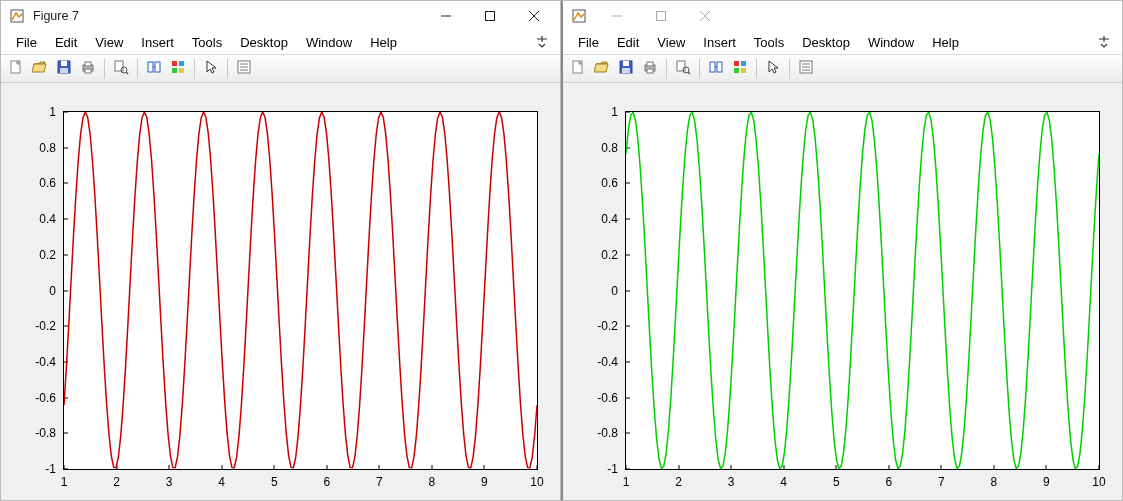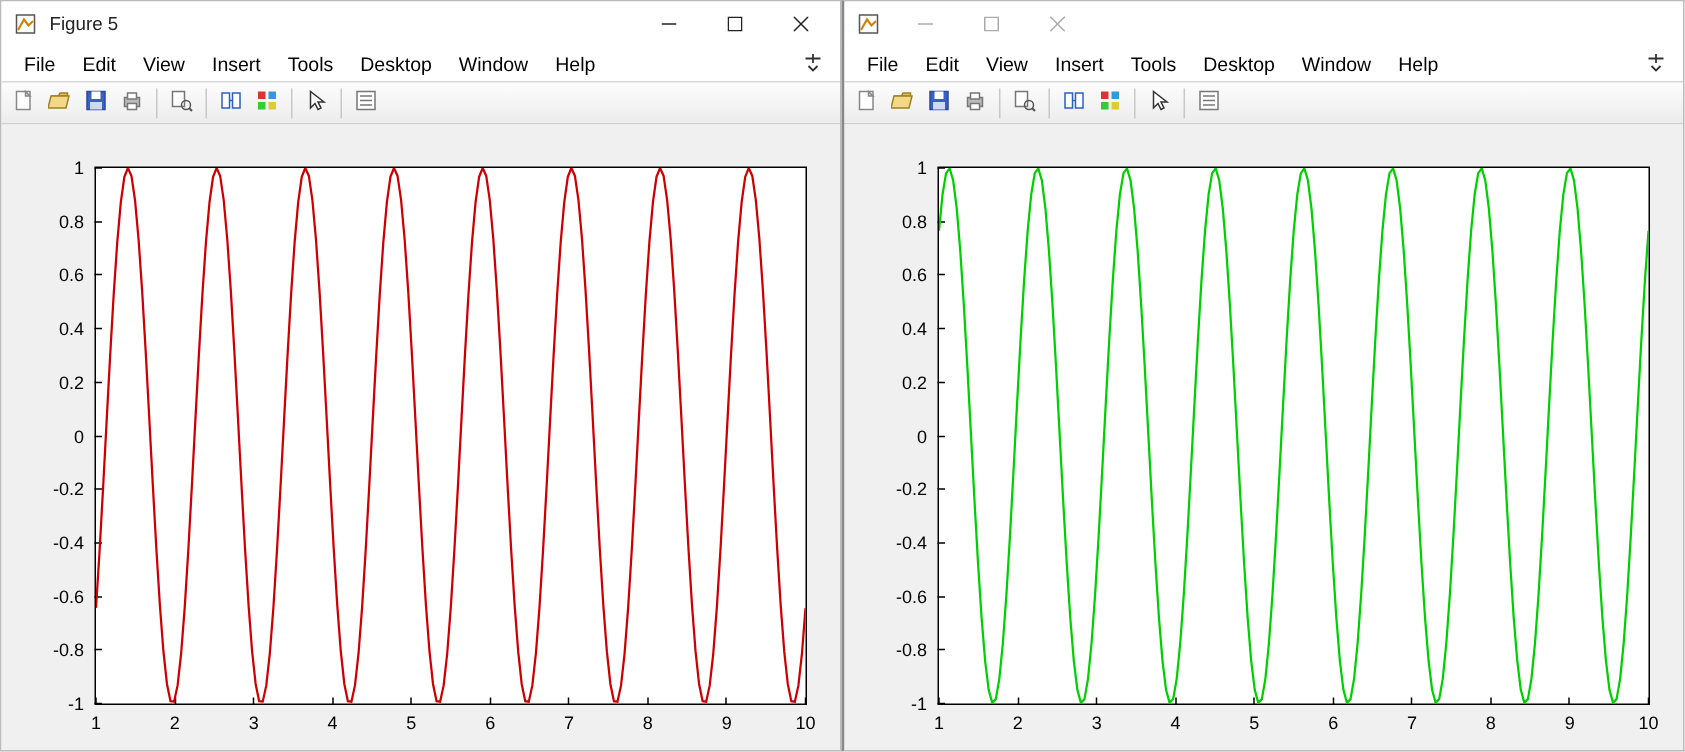--- a/index.html
+++ b/index.html
@@ -126,21 +126,21 @@
 <body>
 
 <div class="figure-window">
     <div class="titlebar">
       <span class="app-icon">
         <svg viewBox="0 0 16 16" width="16" height="16">
           <rect x="2" y="2" width="12" height="12" fill="#fff" stroke="#555"></rect>
           <path d="M3 12 L7 5 L10 9 L13 6" fill="none" stroke="#d08000" stroke-width="1.4"></path>
         </svg>
       </span>
-      <span class="title">Figure 5</span>
+      <span class="title">Figure 7</span>
       <div class="win-controls">
         <div class="win-btn">
           <svg viewBox="0 0 10 10">
             <line x1="0" y1="5" x2="10" y2="5" stroke="currentColor"></line>
           </svg>
         </div>
         <div class="win-btn">
           <svg viewBox="0 0 10 10">
             <rect x="0.5" y="0.5" width="9" height="9" fill="none" stroke="currentColor"></rect>
           </svg>

